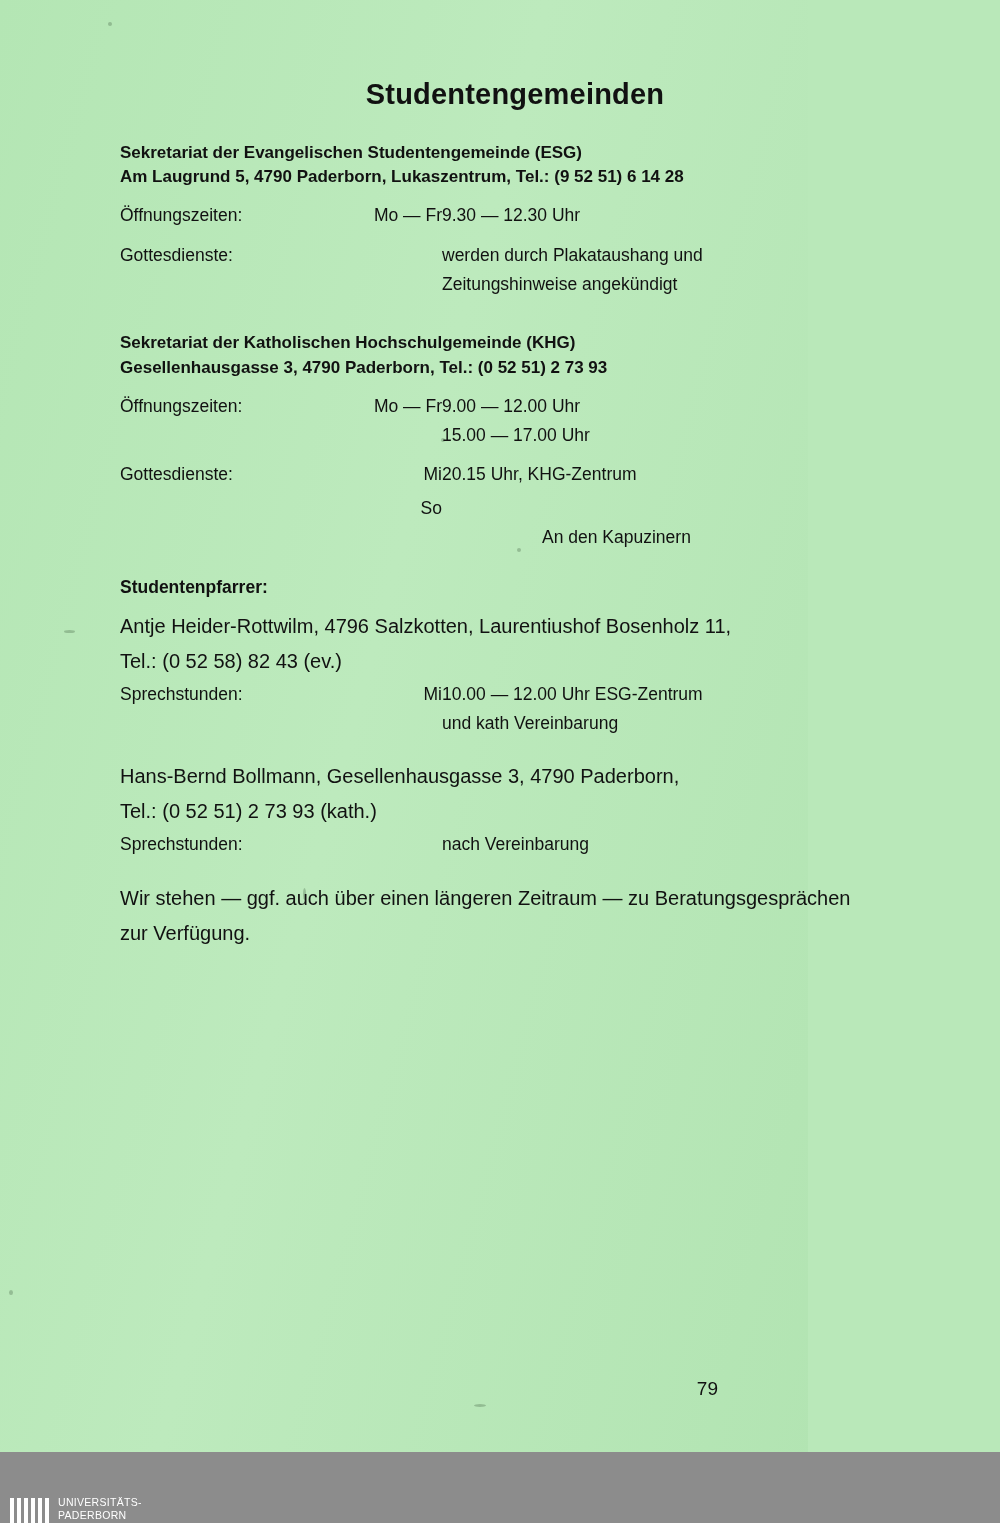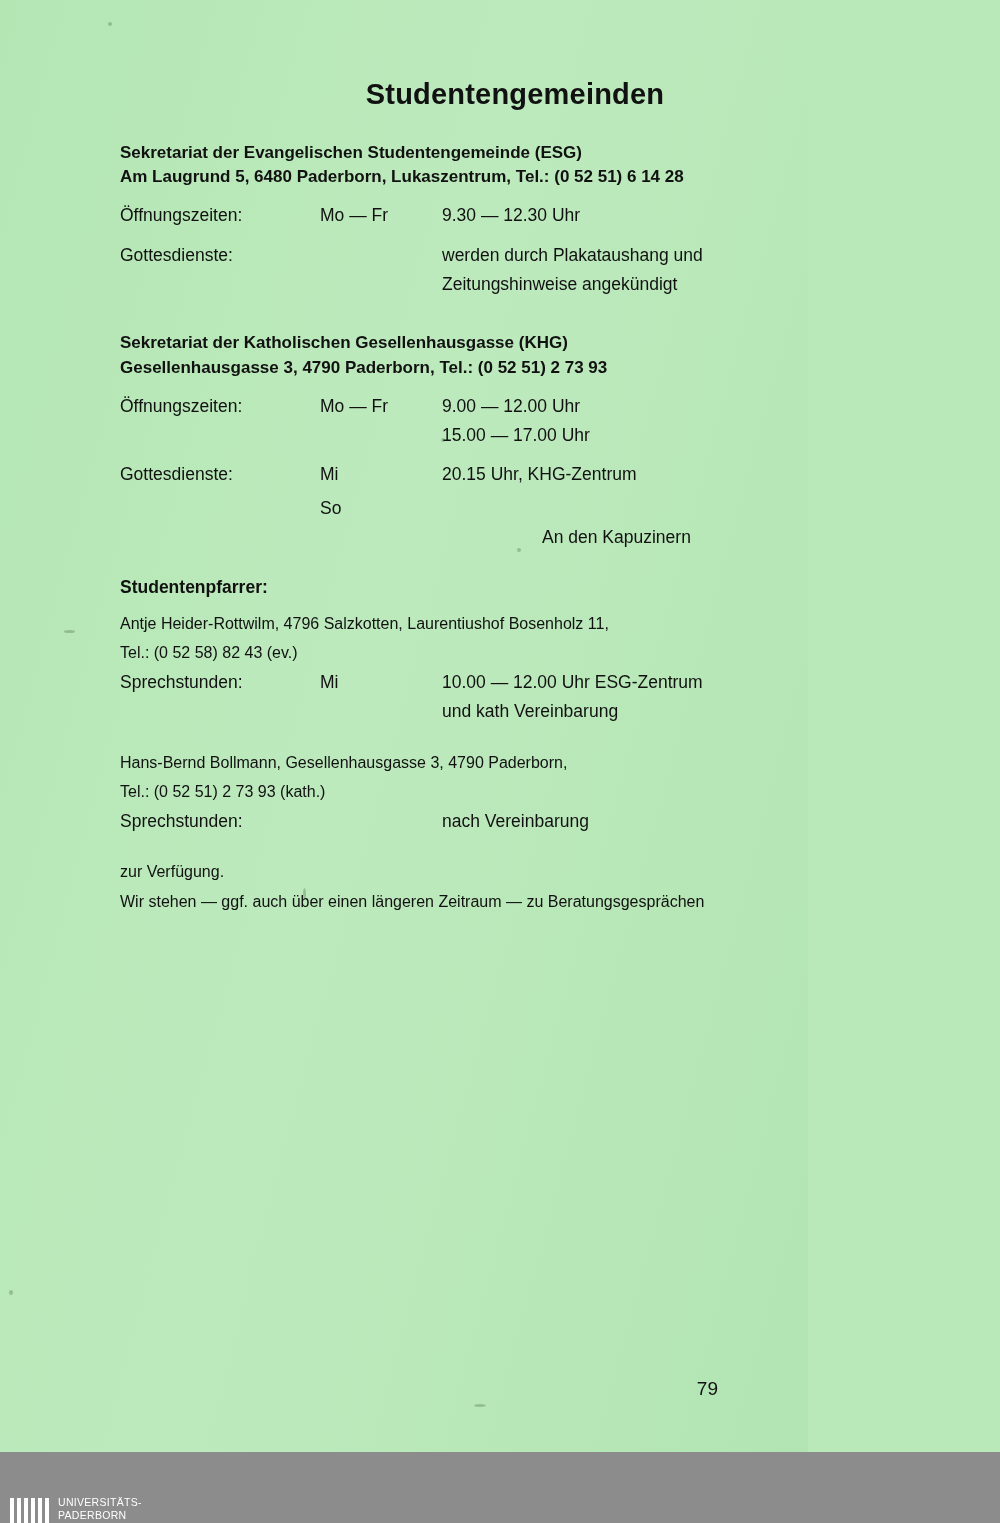--- a/index.html
+++ b/index.html
@@ -50,37 +50,38 @@
     line-height: 1.45;
     margin-bottom: 4px;
   }
   .label {
     width: 200px;
     flex: 0 0 200px;
   }
   .col-a {
     width: 122px;
     flex: 0 0 122px;
+    text-align: right;
   }
   .col-b {
     flex: 1 1 auto;
   }
   .indent-right {
     padding-left: 100px;
   }
   .gap-sm { height: 10px; }
   .gap-md { height: 22px; }
   .gap-lg { height: 30px; }
   .sub-head {
     font-weight: bold;
     font-size: 17.5px;
     margin-bottom: 14px;
   }
   .para {
-    font-size: 16px;
+    font-size: 20px;
     line-height: 1.45;
     margin-bottom: 6px;
   }
   .pagenum {
     position: absolute;
     right: 90px;
     top: 1378px;
     font-size: 19px;
     color: #111;
   }
@@ -138,21 +139,21 @@
   <div class="speck" style="left:64px; top:630px; width:11px; height:3px;"></div>
   <div class="speck" style="left:517px; top:548px; width:4px; height:4px;"></div>
   <div class="speck" style="left:441px; top:438px; width:4px; height:4px;"></div>
 
   <div class="content">
 
     <h1 class="title">Studentengemeinden</h1>
 
     <div class="bold-block">
       <div>Sekretariat der Evangelischen Studentengemeinde (ESG)</div>
-      <div>Am Laugrund 5, 6480 Paderborn, Lukaszentrum, Tel.: (0 52 51) 6 14 28</div>
+      <div>Am Laugrund 5, 4790 Paderborn, Lukaszentrum, Tel.: (9 52 51) 6 14 28</div>
     </div>
 
     <div class="row">
       <div class="label">Öffnungszeiten:</div>
       <div class="col-a">Mo — Fr</div>
       <div class="col-b">9.30 — 12.30 Uhr</div>
     </div>
 
     <div class="gap-sm"></div>
 
@@ -163,21 +164,21 @@
     </div>
     <div class="row">
       <div class="label"></div>
       <div class="col-a"></div>
       <div class="col-b">Zeitungshinweise angekündigt</div>
     </div>
 
     <div class="gap-lg"></div>
 
     <div class="bold-block">
-      <div>Sekretariat der Katholischen Gesellenhausgasse (KHG)</div>
+      <div>Sekretariat der Katholischen Hochschulgemeinde (KHG)</div>
       <div>Gesellenhausgasse 3, 4790 Paderborn, Tel.: (0 52 51) 2 73 93</div>
     </div>
 
     <div class="row">
       <div class="label">Öffnungszeiten:</div>
       <div class="col-a">Mo — Fr</div>
       <div class="col-b">9.00 — 12.00 Uhr</div>
     </div>
     <div class="row">
       <div class="label"></div>
@@ -230,22 +231,22 @@
     <div class="para">Tel.: (0 52 51) 2 73 93 (kath.)</div>
 
     <div class="row">
       <div class="label">Sprechstunden:</div>
       <div class="col-a"></div>
       <div class="col-b">nach Vereinbarung</div>
     </div>
 
     <div class="gap-md"></div>
 
+    <div class="para">Wir stehen — ggf. auch über einen längeren Zeitraum — zu Beratungsgesprächen</div>
     <div class="para">zur Verfügung.</div>
-    <div class="para">Wir stehen — ggf. auch über einen längeren Zeitraum — zu Beratungsgesprächen</div>
 
   </div>
 
   <div class="pagenum">79</div>
 
   <div class="footer-bar"></div>
   <div class="footer-logo">
     <span class="bars">
       <i></i>
         <i></i>

